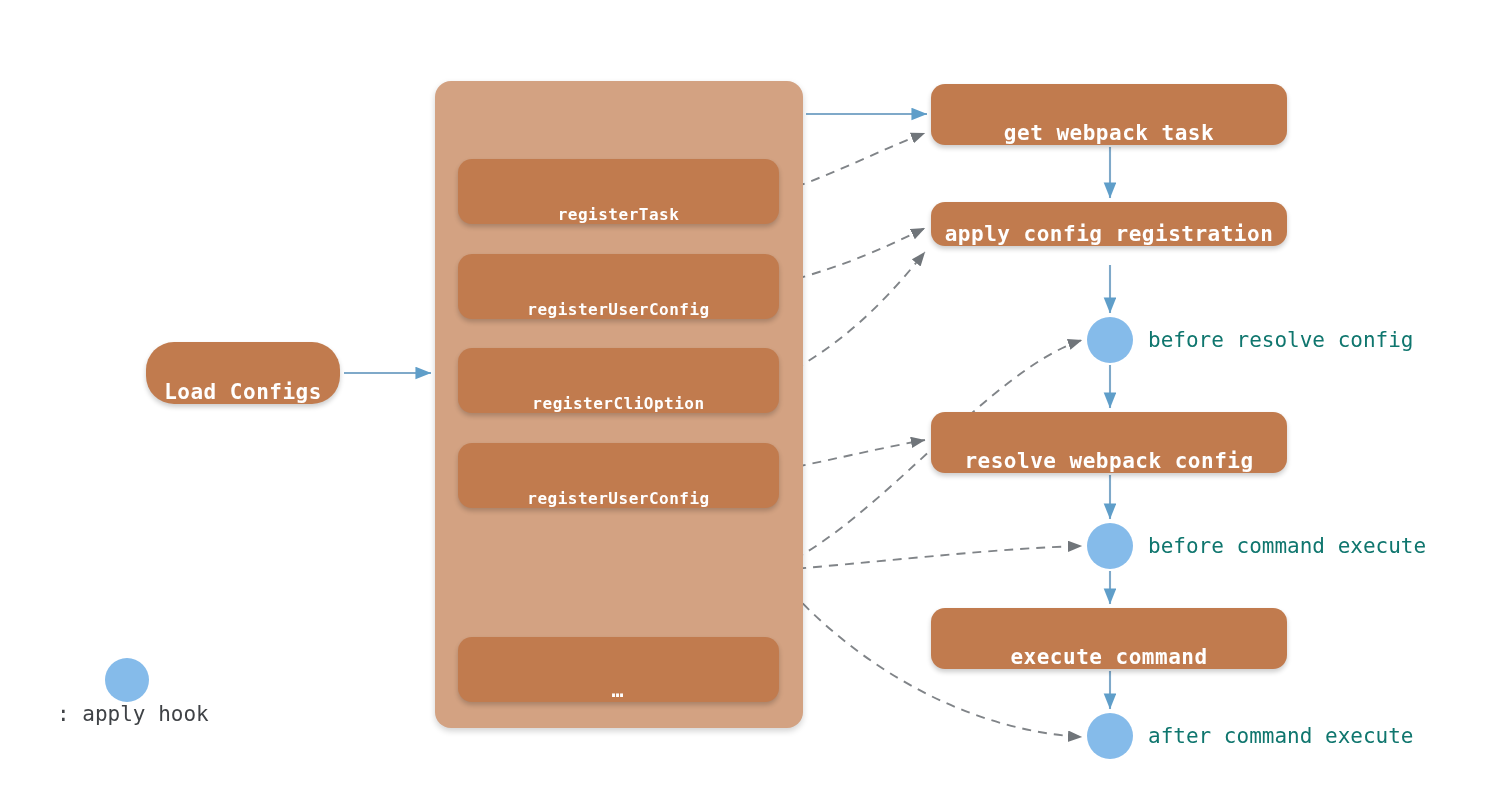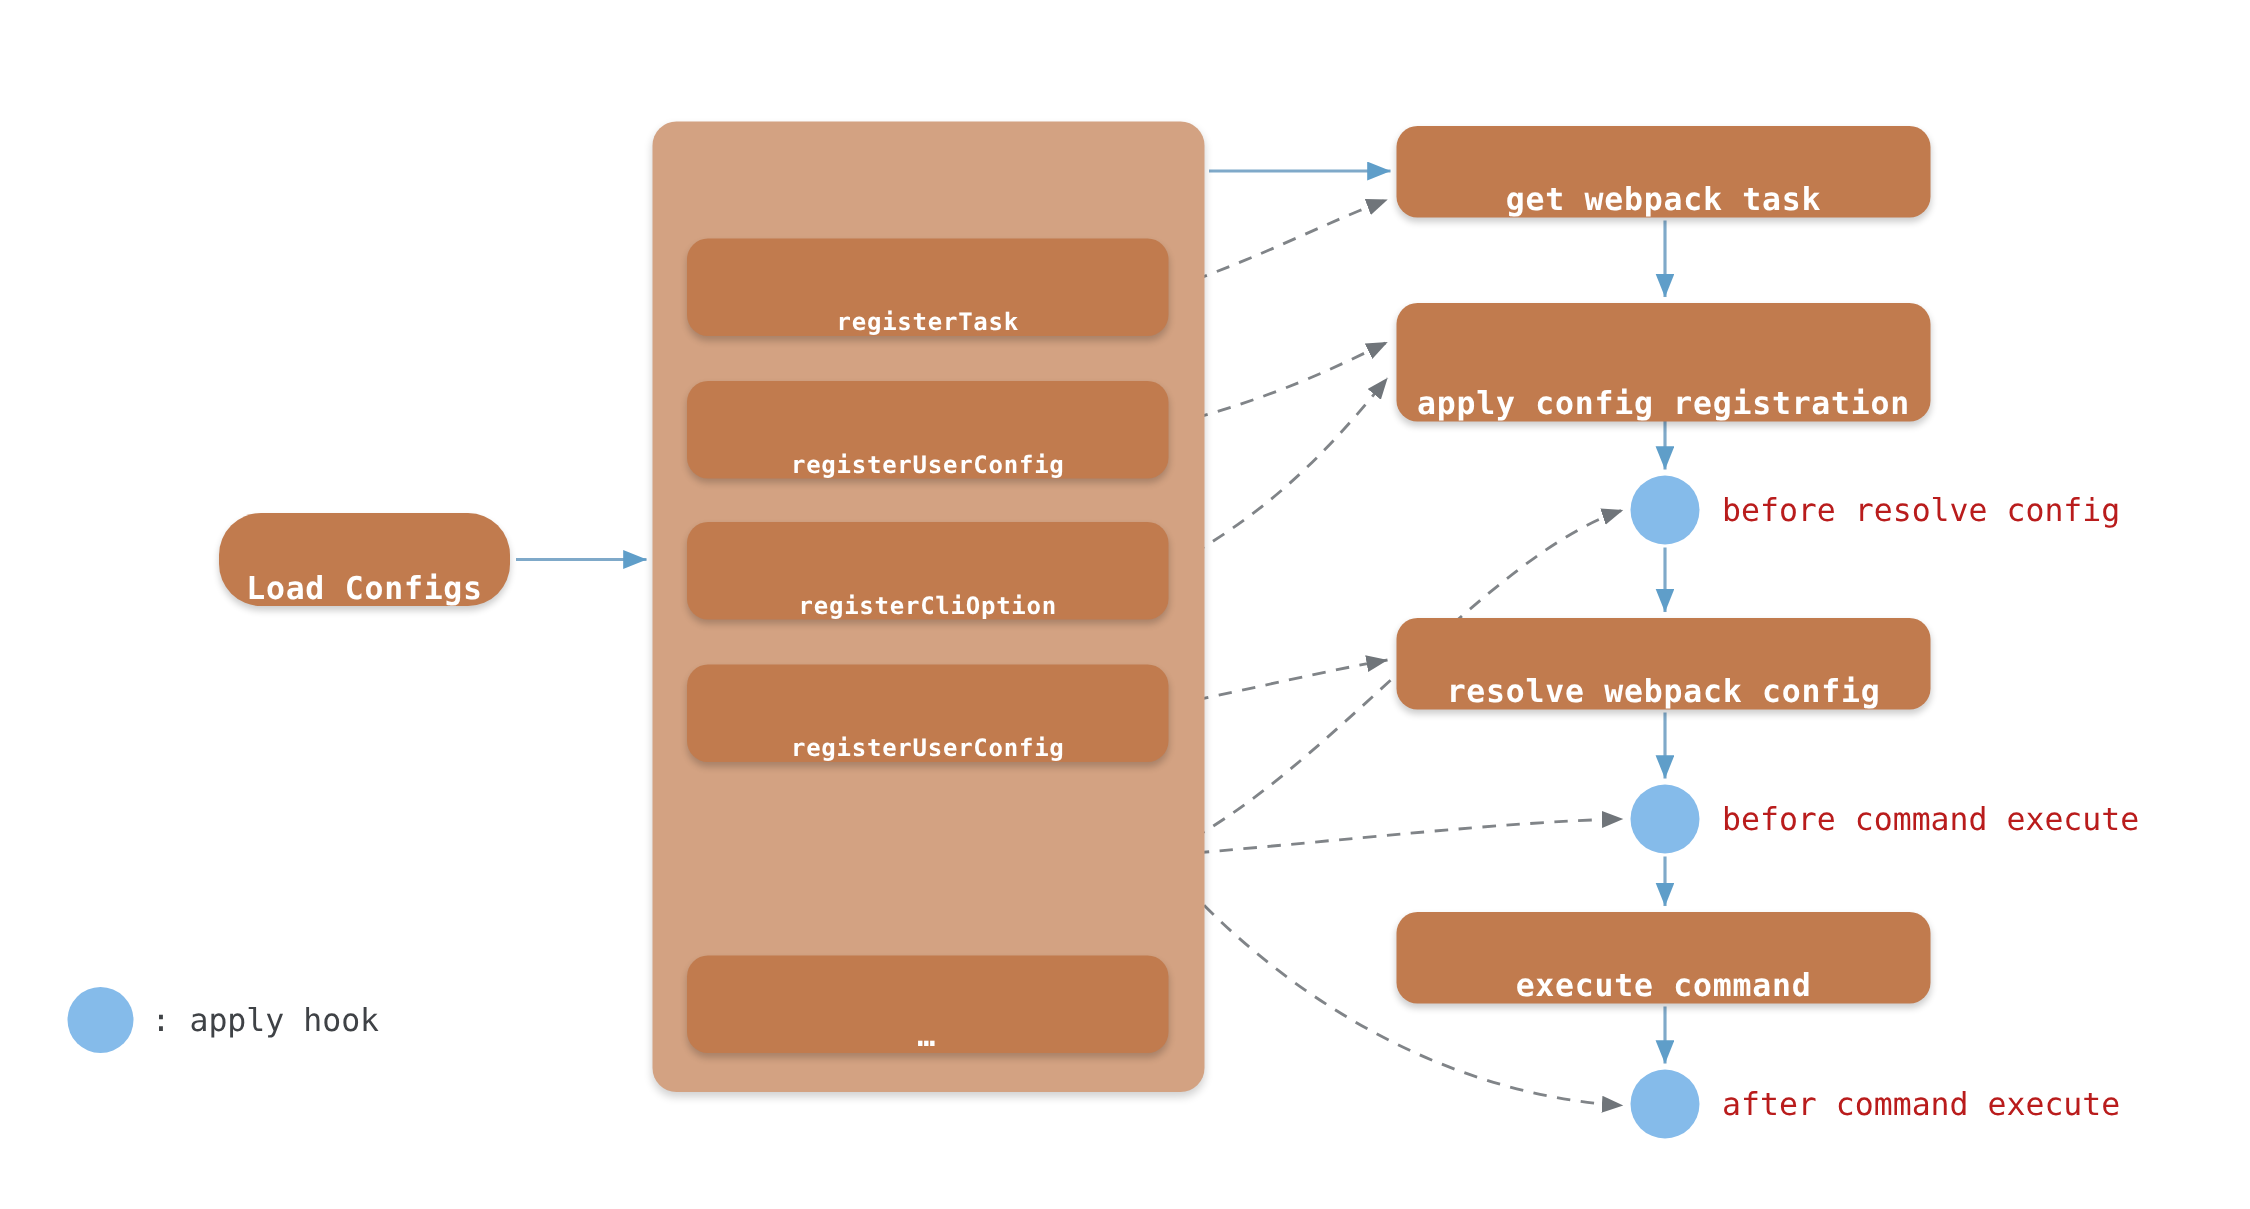--- a/index.html
+++ b/index.html
@@ -56,49 +56,49 @@
     position:absolute;
     left:458px;width:321px;height:65px;
     font-size:16px;
     z-index:2;
   }
   .plugin-item.ellipsis{font-size:20px;letter-spacing:2px;}
 
   
   .flow-box{font-size:21px;}
   #n-get-webpack{left:931px;top:84px;width:356px;height:61px;}
-  #n-apply-config{left:931px;top:202px;width:356px;height:79px;}
+  #n-apply-config{left:931px;top:202px;width:356px;height:44px;}
   #n-resolve-webpack{left:931px;top:412px;width:356px;height:61px;}
   #n-execute-command{left:931px;top:608px;width:356px;height:61px;}
 
   
   .hook{
     position:absolute;
     width:46px;height:46px;border-radius:50%;
     background:#85bbea;
     z-index:3;
   }
   #h-before-resolve{left:1087px;top:317px;}
   #h-before-cmd{left:1087px;top:523px;}
   #h-after-cmd{left:1087px;top:713px;}
 
   .hook-label{
     position:absolute;
-    color:#b91c1c;
+    color:#0f766e;
     font-size:21px;
     white-space:nowrap;
     z-index:3;
   }
   #l-before-resolve{left:1148px;top:328px;}
   #l-before-cmd{left:1148px;top:534px;}
   #l-after-cmd{left:1148px;top:724px;}
 
   
   #legend{position:absolute;left:45px;top:658px;z-index:3;
-          display:flex;align-items:center;}
+          display:flex;align-items:center;flex-direction:column;}
   #legend-swatch{
     width:44px;height:44px;border-radius:50%;
     background:#85bbea;flex:0 0 auto;
   }
   #legend-text{
     margin-left:12px;color:#3f4246;font-size:21px;white-space:nowrap;
   }
 </style>
 </head>
 <body>

